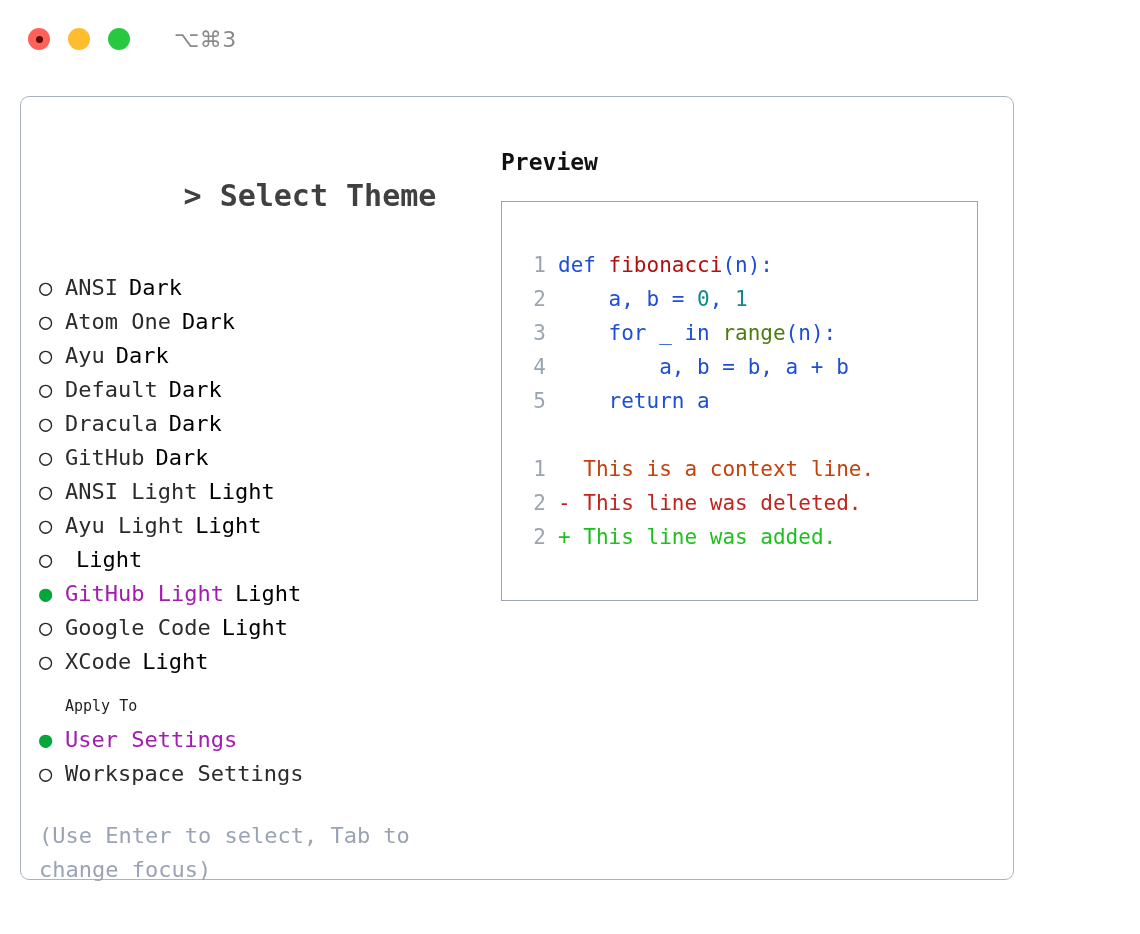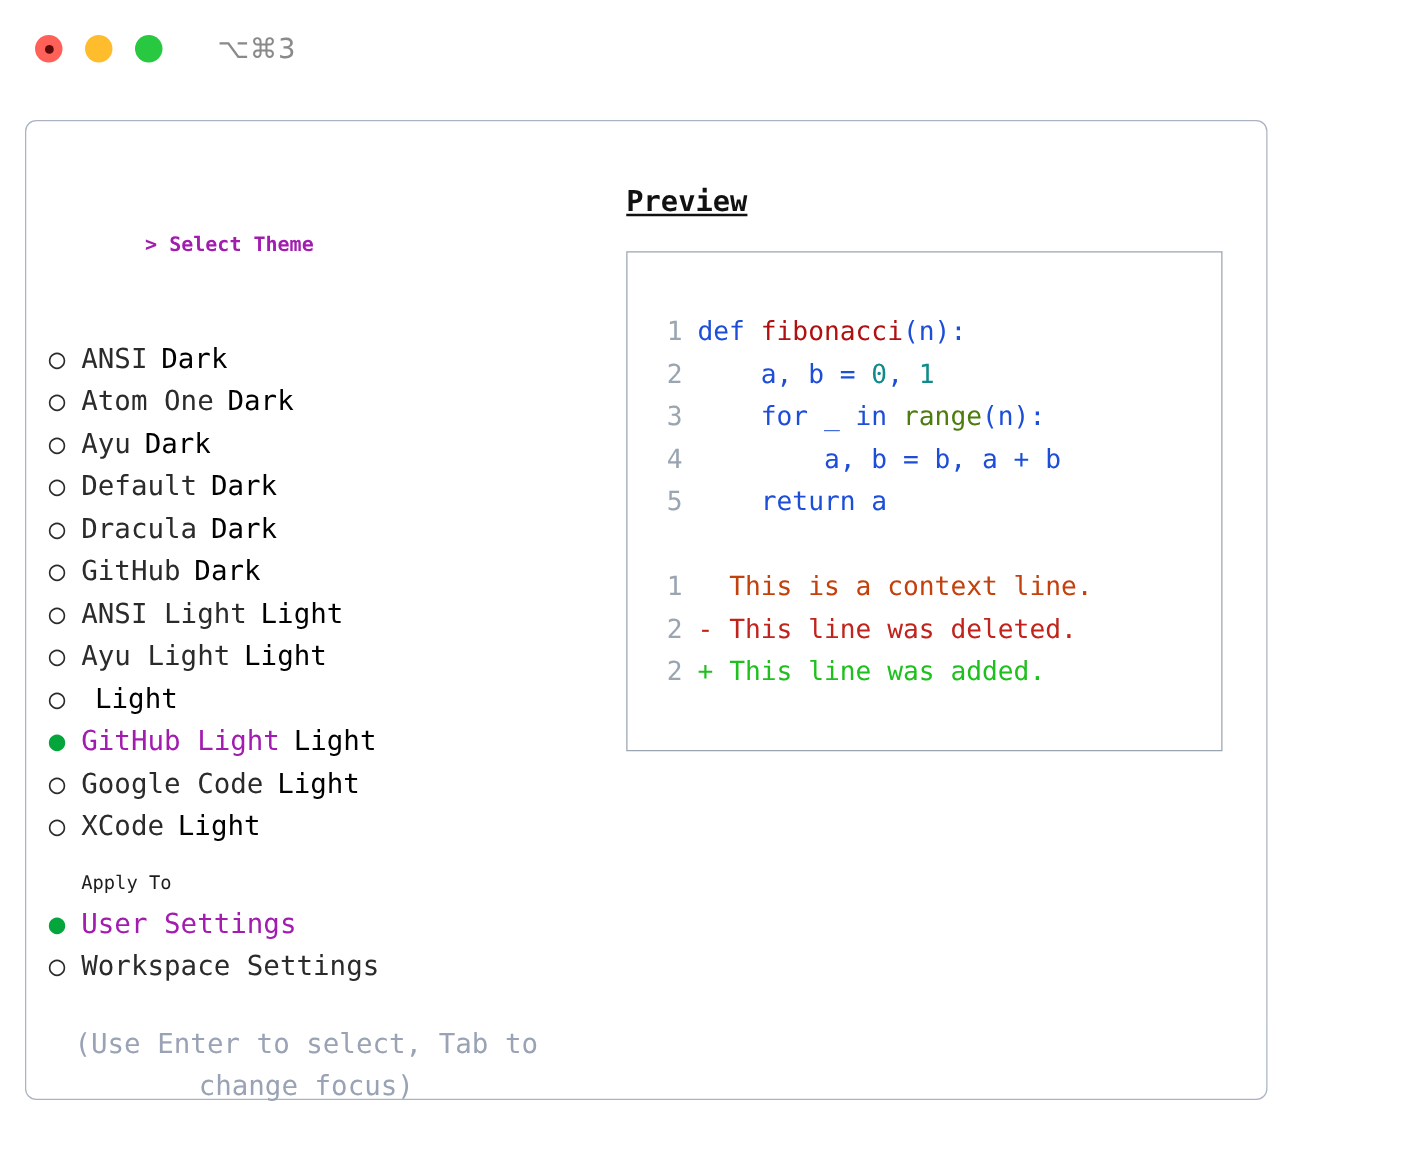--- a/index.html
+++ b/index.html
@@ -87,23 +87,23 @@
   }
   .pane-right {
     position: absolute;
     left: 480px;
     top: 48px;
     width: 500px;
   }
 
   
   .section-title {
-    font-size: 16px;
+    font-size: 30px;
     font-weight: bold;
-    color: #a21caf;
+    color: #404040;
     line-height: 34px;
     white-space: pre;
   }
   .row {
     display: flex;
     align-items: baseline;
     line-height: 34px;
     height: 34px;
     font-size: 22px;
     color: #2b2b2b;
@@ -135,32 +135,30 @@
   }
   .spacer-row { height: 34px; }
 
   .hint {
     margin-top: 28px;
     font-size: 22px;
     line-height: 34px;
     color: #9aa3b5;
     width: 412px;
     white-space: pre-wrap;
-    text-align: center;
   }
 
   
   .preview-title {
     font-size: 23px;
     font-weight: bold;
     color: #111111;
     line-height: 34px;
     margin-bottom: 22px;
     white-space: pre;
-    text-decoration: underline;
   }
   .preview-box {
     width: 477px;
     height: 400px;
     border: 1.6px solid #9aa5b1;
     box-sizing: border-box;
     background: #ffffff;
     padding: 46px 0 0 0;
   }
   .code-line {

